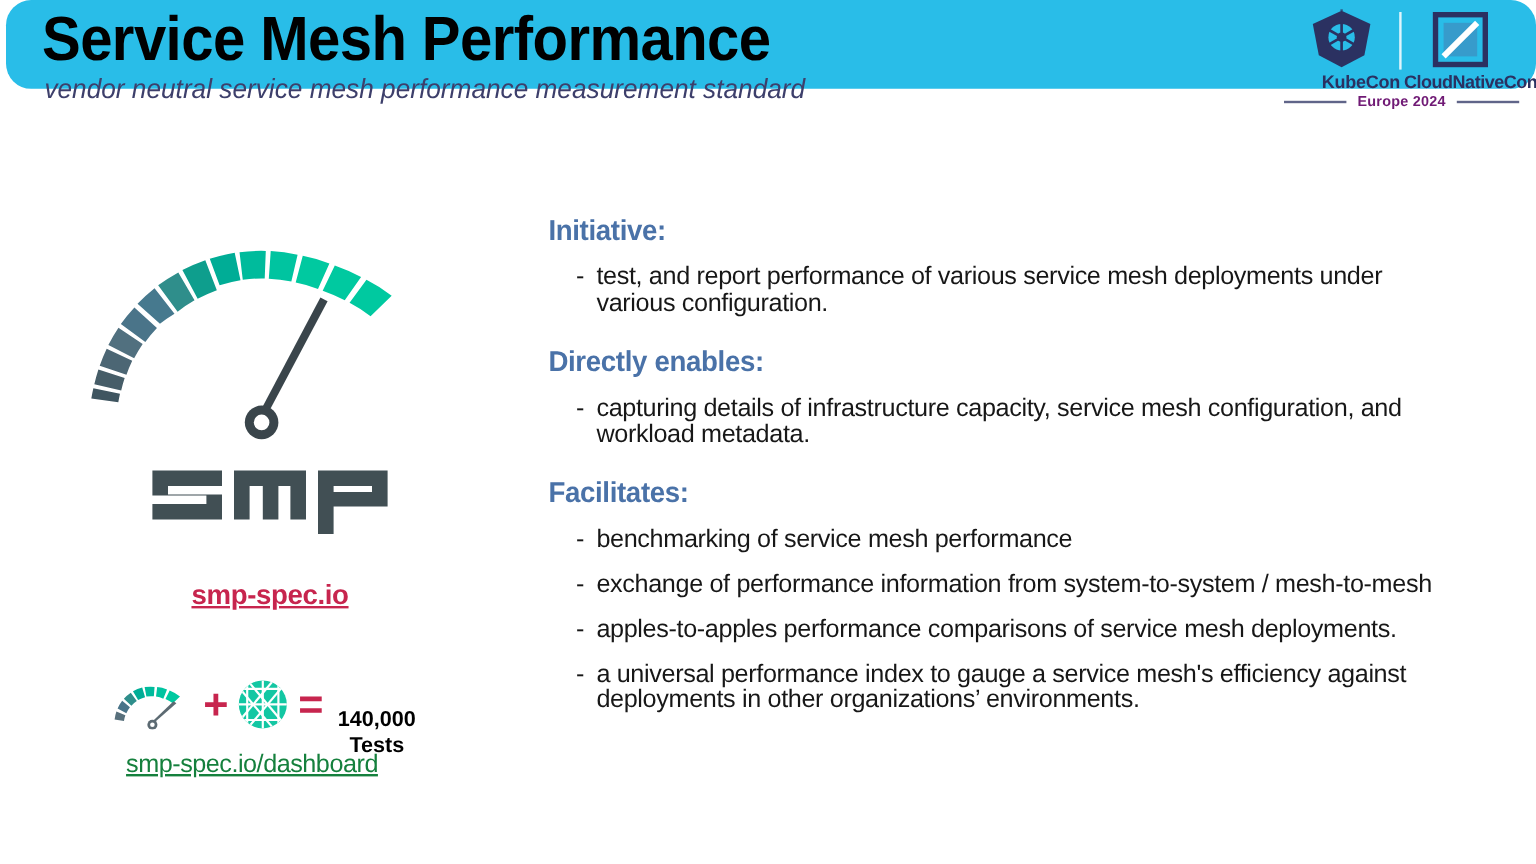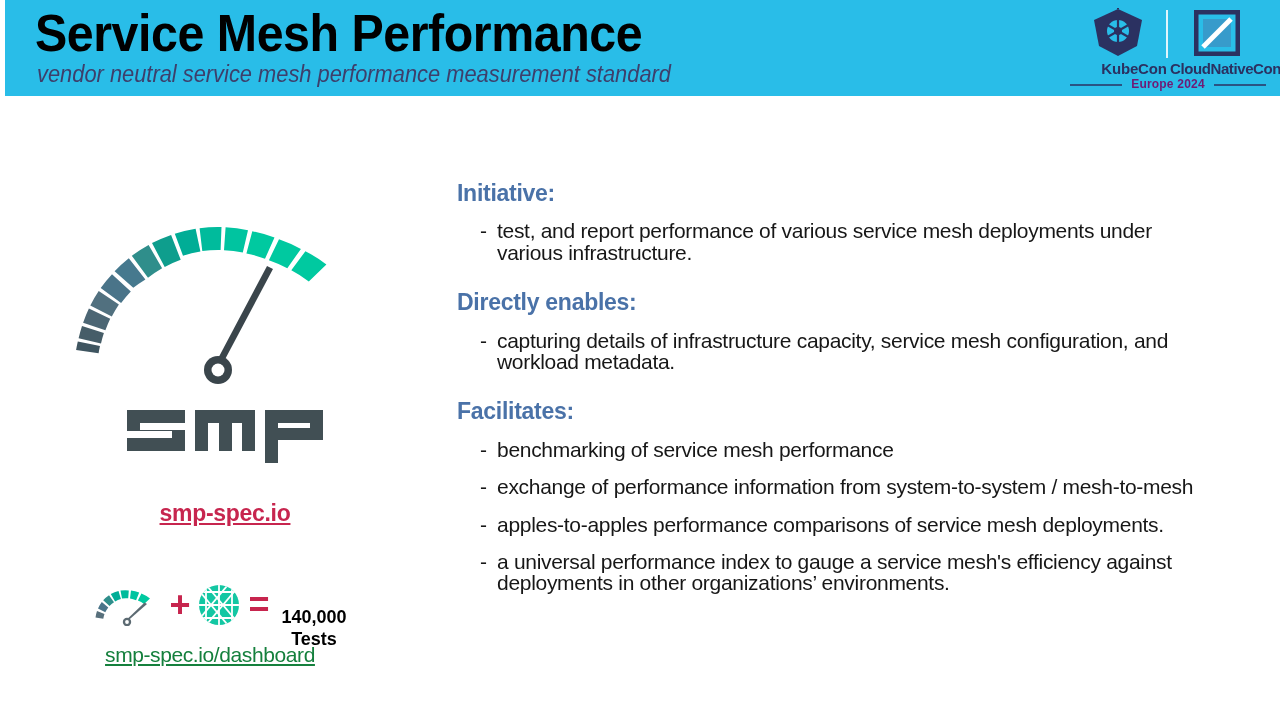--- a/index.html
+++ b/index.html
@@ -6,22 +6,23 @@
   html,body{margin:0;padding:0;}
   body{
     width:1280px;height:720px;overflow:hidden;background:#ffffff;
     font-family:"Liberation Sans","DejaVu Sans",sans-serif;
     -webkit-font-smoothing:antialiased;
   }
   .slide{position:relative;width:1280px;height:720px;background:#fff;}
 
   
   .banner{
-    position:absolute;left:5px;top:0;width:1275px;height:96px;
+    position:absolute;left:5px;top:0;width:1275px;height:74px;
     background:#29bde8;
+    border-radius:21px;
   }
   .banner-title{
     position:absolute;left:30px;top:6px;
     font-size:52px;font-weight:bold;color:#000;
     letter-spacing:-0.5px;line-height:1.05;white-space:nowrap;
     transform:scaleX(0.93);transform-origin:left top;
   }
   .banner-sub{
     position:absolute;left:32px;top:63px;
     font-size:23px;font-style:italic;color:#3d3f6b;
@@ -47,21 +48,21 @@
   .logo-name-right{
     position:absolute;left:102px;top:54px;width:98px;text-align:right;
     font-size:15px;font-weight:bold;color:#2b3161;letter-spacing:-0.4px;
   }
   .logo-where{
     position:absolute;left:0;top:71px;width:200px;text-align:center;
     font-size:12px;font-weight:bold;color:#701a75;letter-spacing:.2px;
   }
 
   
-  .left-col{position:absolute;left:0;top:120px;width:450px;height:600px;}
+  .left-col{position:absolute;left:0;top:102px;width:450px;height:600px;}
   .gauge-wrap{position:absolute;left:58px;top:100px;width:320px;height:170px;}
   .smp-word{
     position:absolute;left:0;top:278px;width:450px;text-align:center;
     height:70px;
   }
   .smp-link{
     position:absolute;left:0;top:380px;width:450px;text-align:center;
     font-size:23px;font-weight:bold;color:#c7254e;
     text-decoration:underline;letter-spacing:-0.3px;cursor:pointer;
   }
@@ -240,21 +241,21 @@
 
     <div class="dash-link">smp-spec.io/dashboard</div>
   </div>
 
   <div class="right-col">
 
     <div class="sec-head">Initiative:</div>
     <div class="sp-a"></div>
     <div class="bullet">
       <span class="dash">-</span>
-      <span class="btext">test, and report performance of various service mesh deployments under various infrastructure.</span>
+      <span class="btext">test, and report performance of various service mesh deployments under various configuration.</span>
     </div>
 
     <div class="sp-b"></div>
     <div class="sec-head">Directly enables:</div>
     <div class="sp-a"></div>
     <div class="bullet">
       <span class="dash">-</span>
       <span class="btext">capturing details of infrastructure capacity, service mesh configuration, and workload metadata.</span>
     </div>
 

